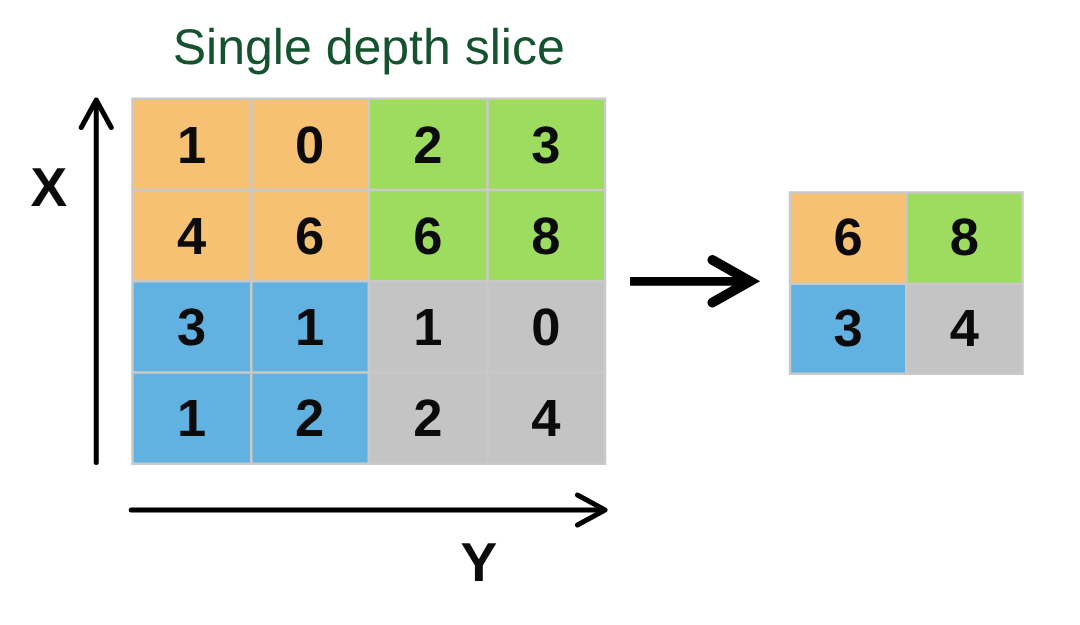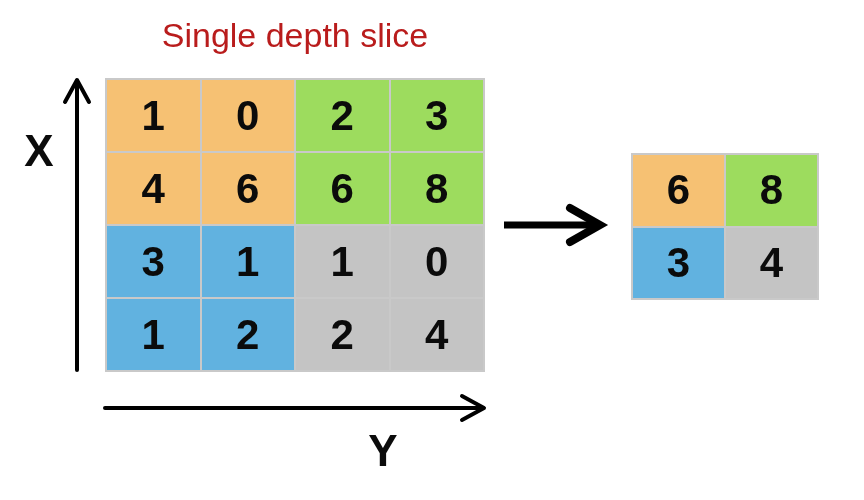--- a/index.html
+++ b/index.html
@@ -14,23 +14,23 @@
     height: 500px;
     background: #ffffff;
     overflow: hidden;
   }
   .title {
     position: absolute;
     left: 105px;
     top: 16px;
     width: 380px;
     text-align: center;
-    font-size: 34px;
+    font-size: 40px;
     font-weight: 400;
-    color: #b91c1c;
+    color: #14532d;
     letter-spacing: 0px;
     white-space: nowrap;
   }
   .grid {
     position: absolute;
     display: grid;
     background: #c9c9c9;
     padding: 2px;
     gap: 2px;
     box-sizing: border-box;

